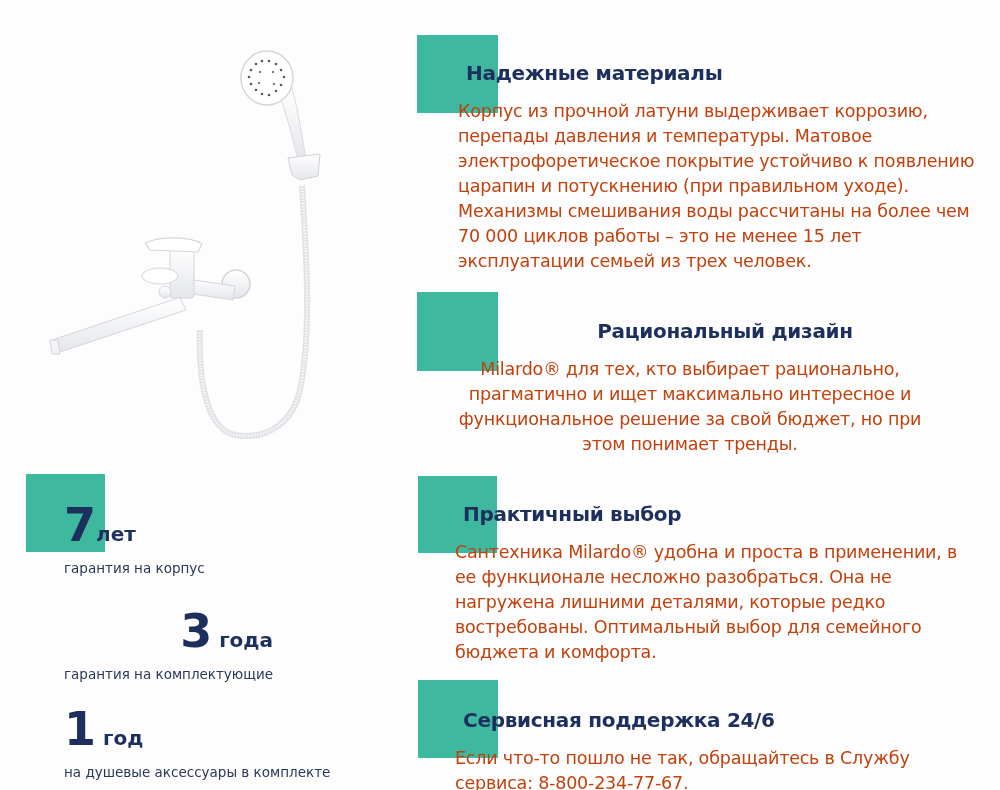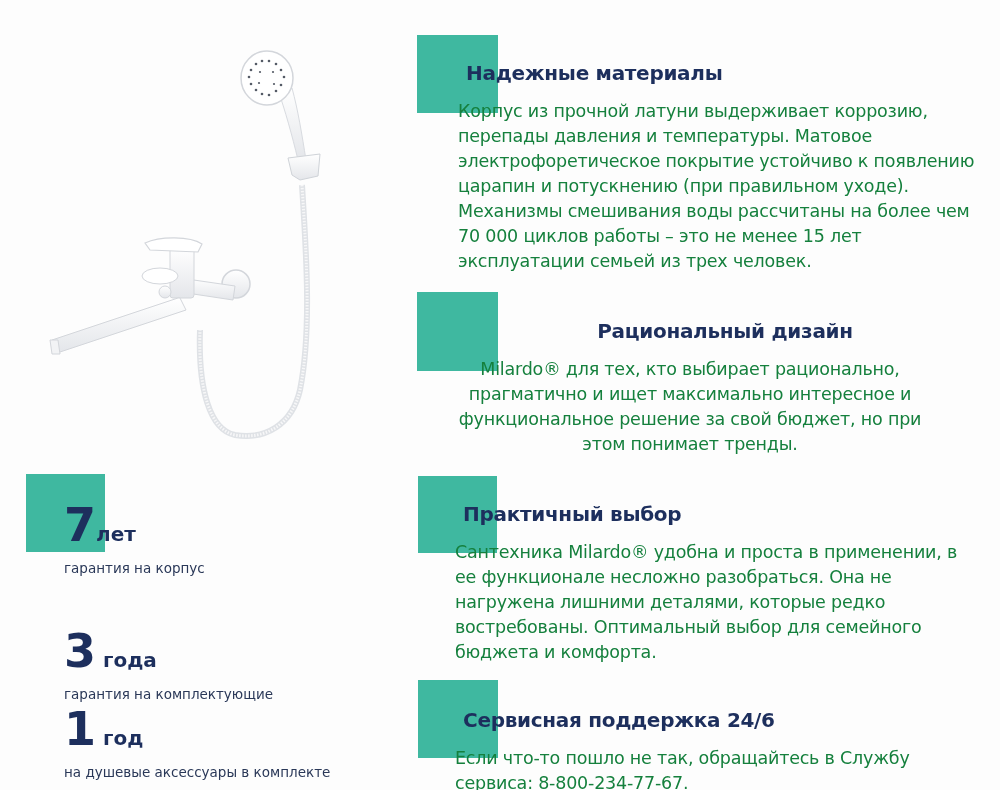--- a/index.html
+++ b/index.html
@@ -9,21 +9,21 @@
       font-family: "DejaVu Sans", "Liberation Sans", sans-serif;
       color: #2a3858;
     }
     .sq { position: absolute; background: #3fb8a0; }
     .feature { position: absolute; left: 458px; width: 540px; }
     .feature h2 {
       margin: 8px; font-size: 20px; font-weight: bold; color: #1d2f5d;
       line-height: 24px; letter-spacing: -0.3px; position: relative;
     }
     .feature p {
-      margin: 14px 0 0 0; font-size: 17.5px; line-height: 25px; color: #15803d;
+      margin: 14px 0 0 0; font-size: 17.5px; line-height: 25px; color: #c2410c;
       position: relative; letter-spacing: -0.2px;
     }
     .stat { position: absolute; left: 64px; }
     .stat .big { font-size: 46px; font-weight: bold; color: #1d2f5d; line-height: 46px; letter-spacing: -1px; }
     .stat .unit { font-size: 20px; font-weight: bold; color: #1d2f5d; margin-left: 4px; }
     .stat .cap { font-size: 13.5px; color: #2a3858; margin-top: 12px; }
     .faucet { position: absolute; left: 30px; top: 30px; width: 350px; height: 420px; }
   </style>
 </head>
 <body>
@@ -106,21 +106,21 @@
 <div class="feature" style="top:700px;">
   <h2 style="left:-3px;">Сервисная поддержка 24/6</h2>
   <p style="width:500px;left:-3px;">Если что-то пошло не так, обращайтесь в Службу сервиса: 8-800-234-77-67.</p>
 </div>
 
 <div class="stat" style="top:502px;">
   <div><span class="big">7</span><span class="unit" style="margin-left:1px;">лет</span></div>
   <div class="cap">гарантия на корпус</div>
 </div>
 
-<div class="stat" style="top:628px;">
+<div class="stat" style="top:608px;text-align:right;">
   <div><span class="big">3</span><span class="unit" style="margin-left:8px;">года</span></div>
   <div class="cap">гарантия на комплектующие</div>
 </div>
 
 <div class="stat" style="top:706px;">
   <div><span class="big">1</span><span class="unit" style="margin-left:8px;">год</span></div>
   <div class="cap">на душевые аксессуары в комплекте</div>
 </div>
 
 </body></html>

